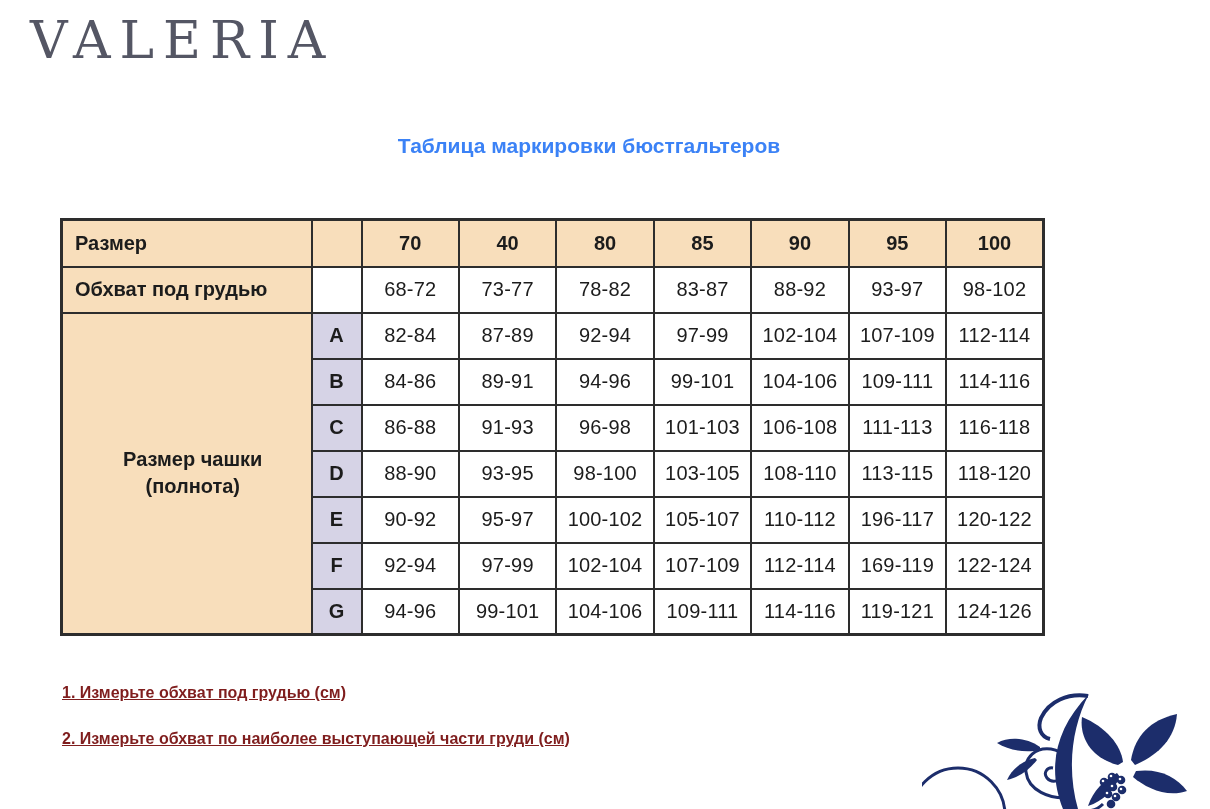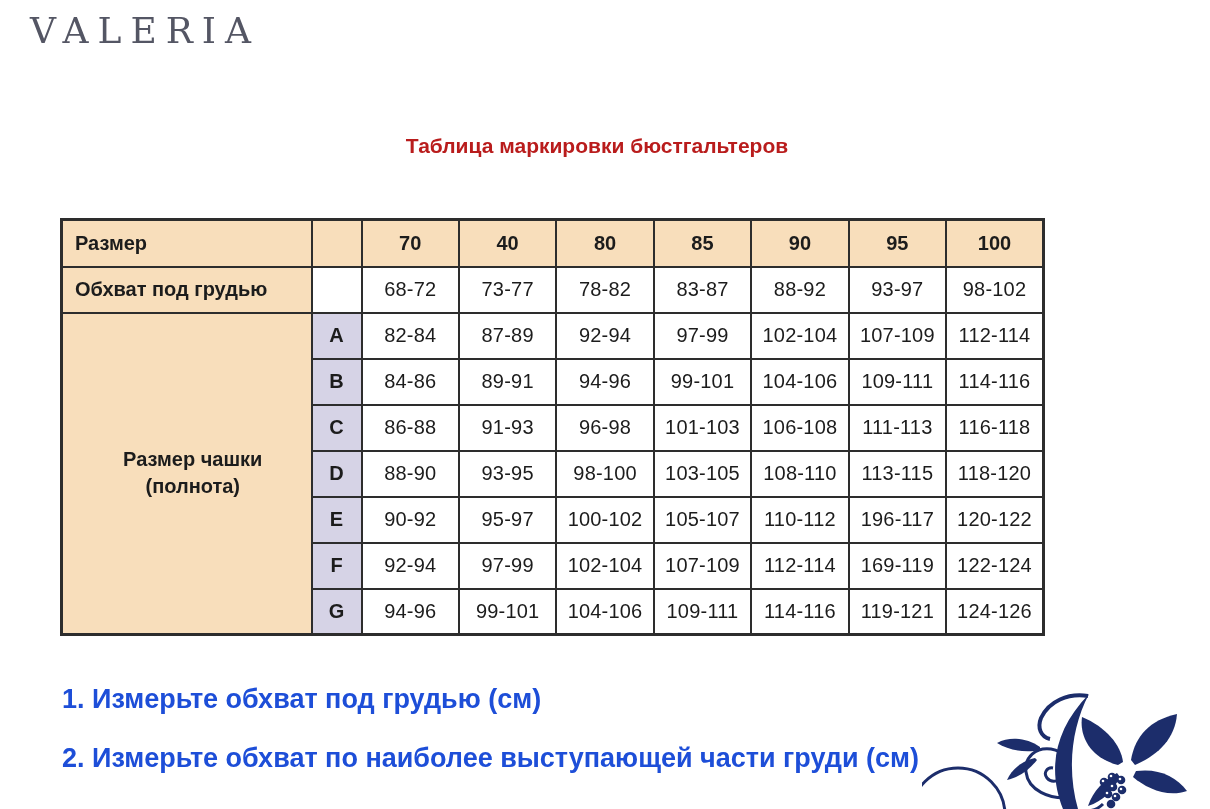--- a/index.html
+++ b/index.html
@@ -16,30 +16,30 @@
     font-family:"Liberation Sans",sans-serif;
     background:#ffffff;
     color:var(--ink);
     overflow:hidden;
   }
   .page{position:relative;width:1210px;height:809px;background:#fff;}
 
   .logo{
     position:absolute;left:30px;top:10px;
     font-family:"DejaVu Serif",serif;
-    font-size:36px;font-weight:400;
+    font-size:52px;font-weight:400;
     letter-spacing:9px;
     color:var(--logo);
     white-space:nowrap;
   }
 
   .title{
-    position:absolute;left:8px;top:134px;width:1178px;
+    position:absolute;left:0;top:134px;width:1178px;
     text-align:center;
-    font-size:21px;font-weight:700;color:#b91c1c;
+    font-size:21px;font-weight:700;color:#3b82f6;
   }
 
   table.size-table{
     position:absolute;left:60px;top:218px;
     width:985px;
     border-collapse:collapse;
     table-layout:fixed;
     border:3px solid var(--border);
   }
   .size-table td{
@@ -63,22 +63,22 @@
     background:var(--peach);
     text-align:center;padding-left:12px;
     font-weight:700;line-height:1.35;
   }
   td.val{font-weight:400;letter-spacing:.2px;}
 
   .instructions{
     position:absolute;left:62px;top:684px;
   }
   .instructions p{
-    font-size:27px;font-weight:700;color:#1d4ed8;
-    margin:0 0 28px 0;white-space:nowrap;
+    font-size:16px;font-weight:700;color:#7f1d1d;
+    margin:0 0 28px 0;white-space:nowrap;text-decoration:underline;
   }
 
   .ornament{
     position:absolute;right:18px;bottom:0;
     width:270px;height:122px;
   }
 </style>
 </head>
 <body>
 

